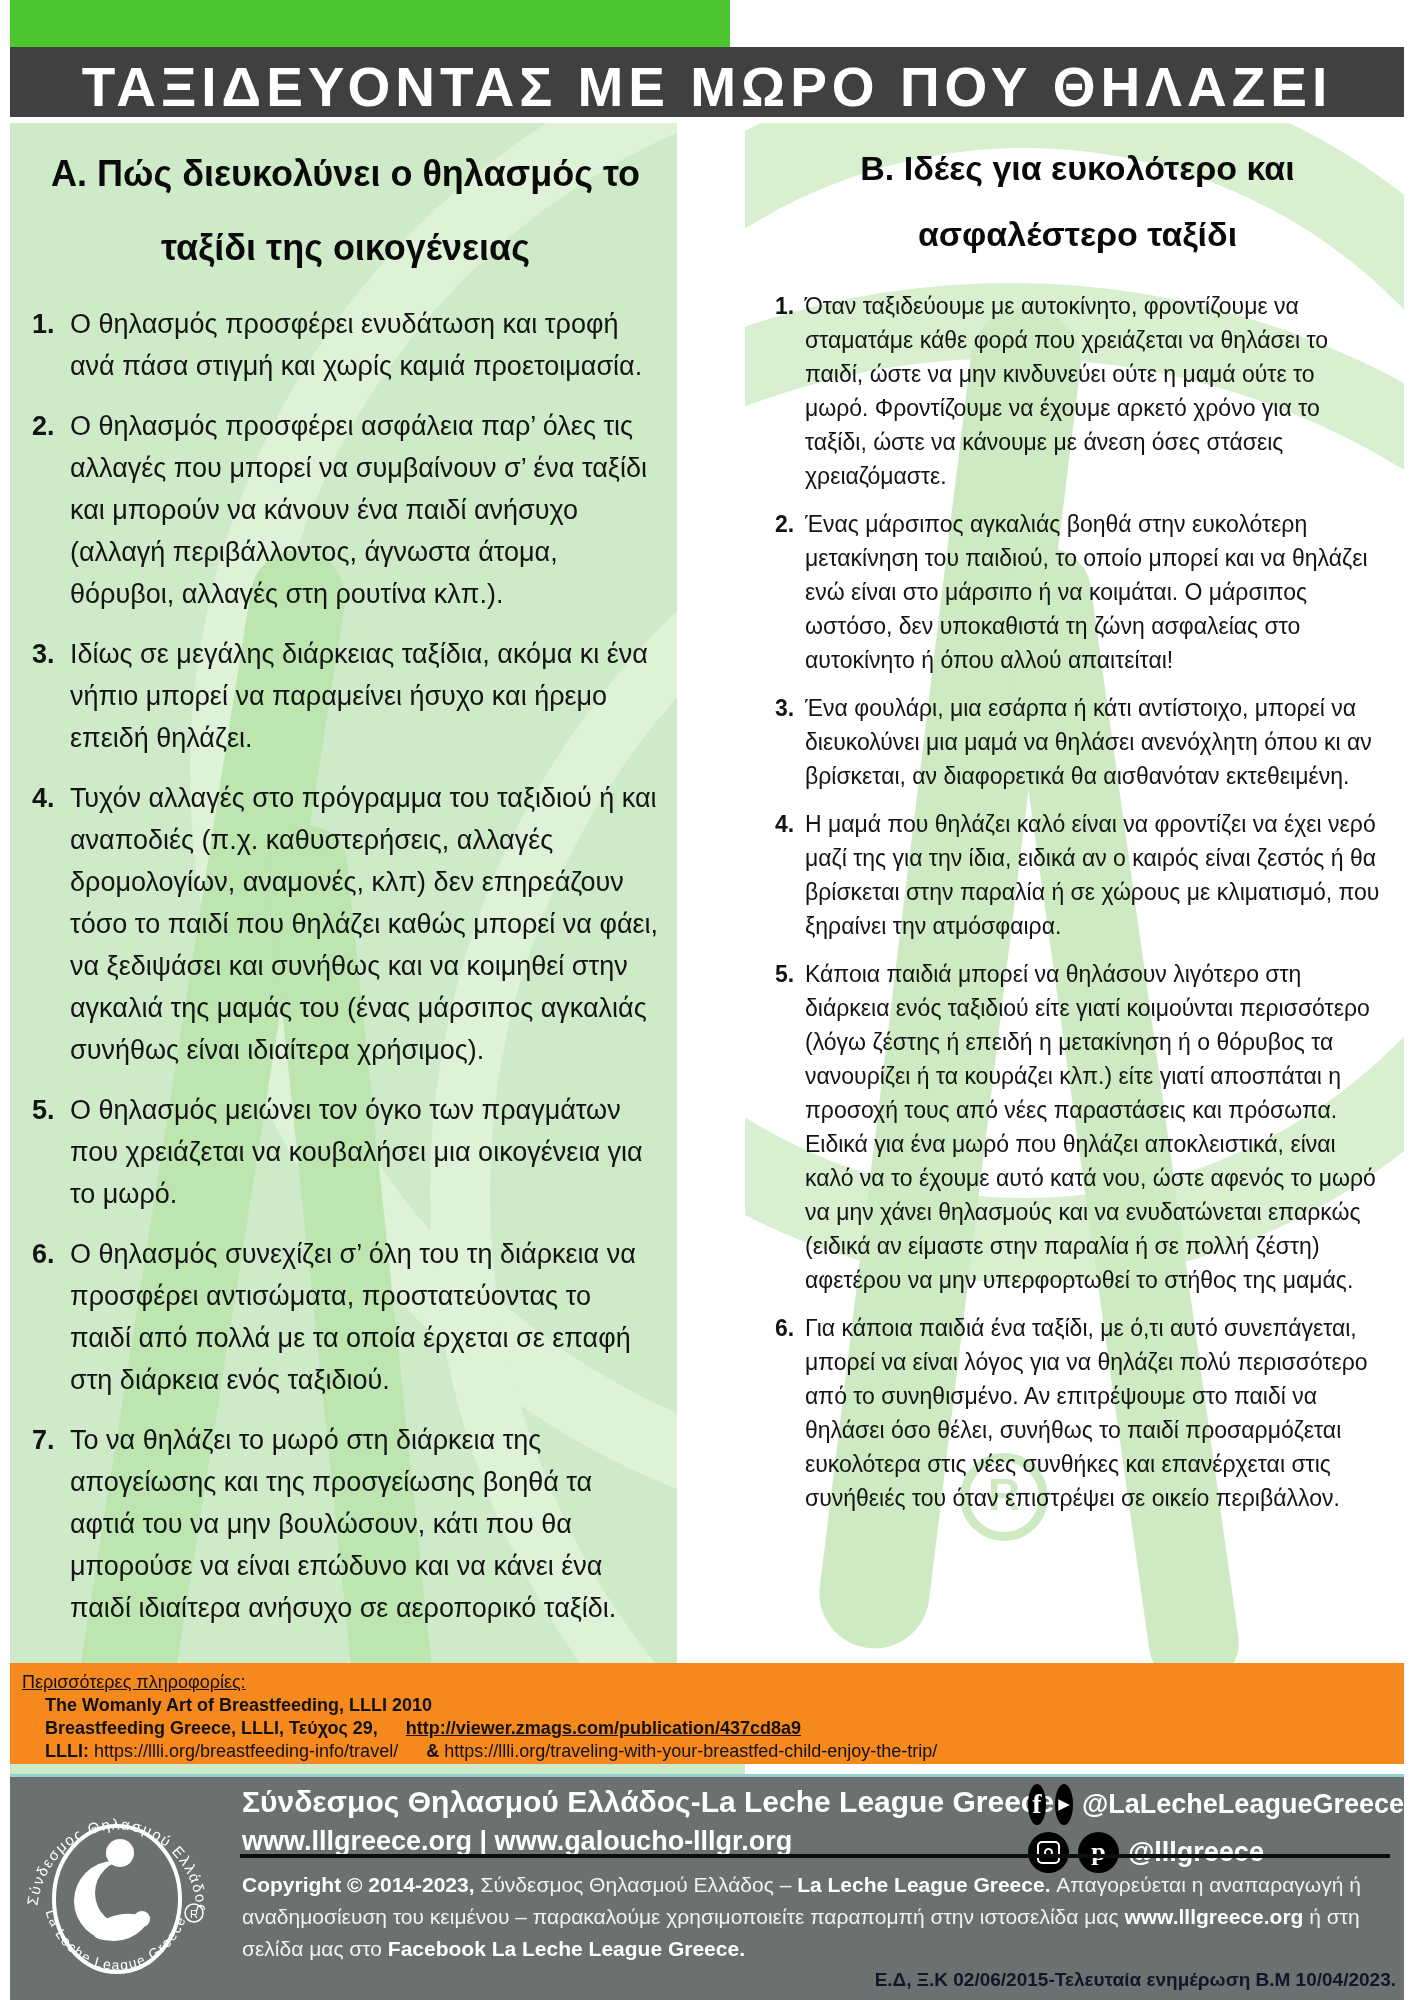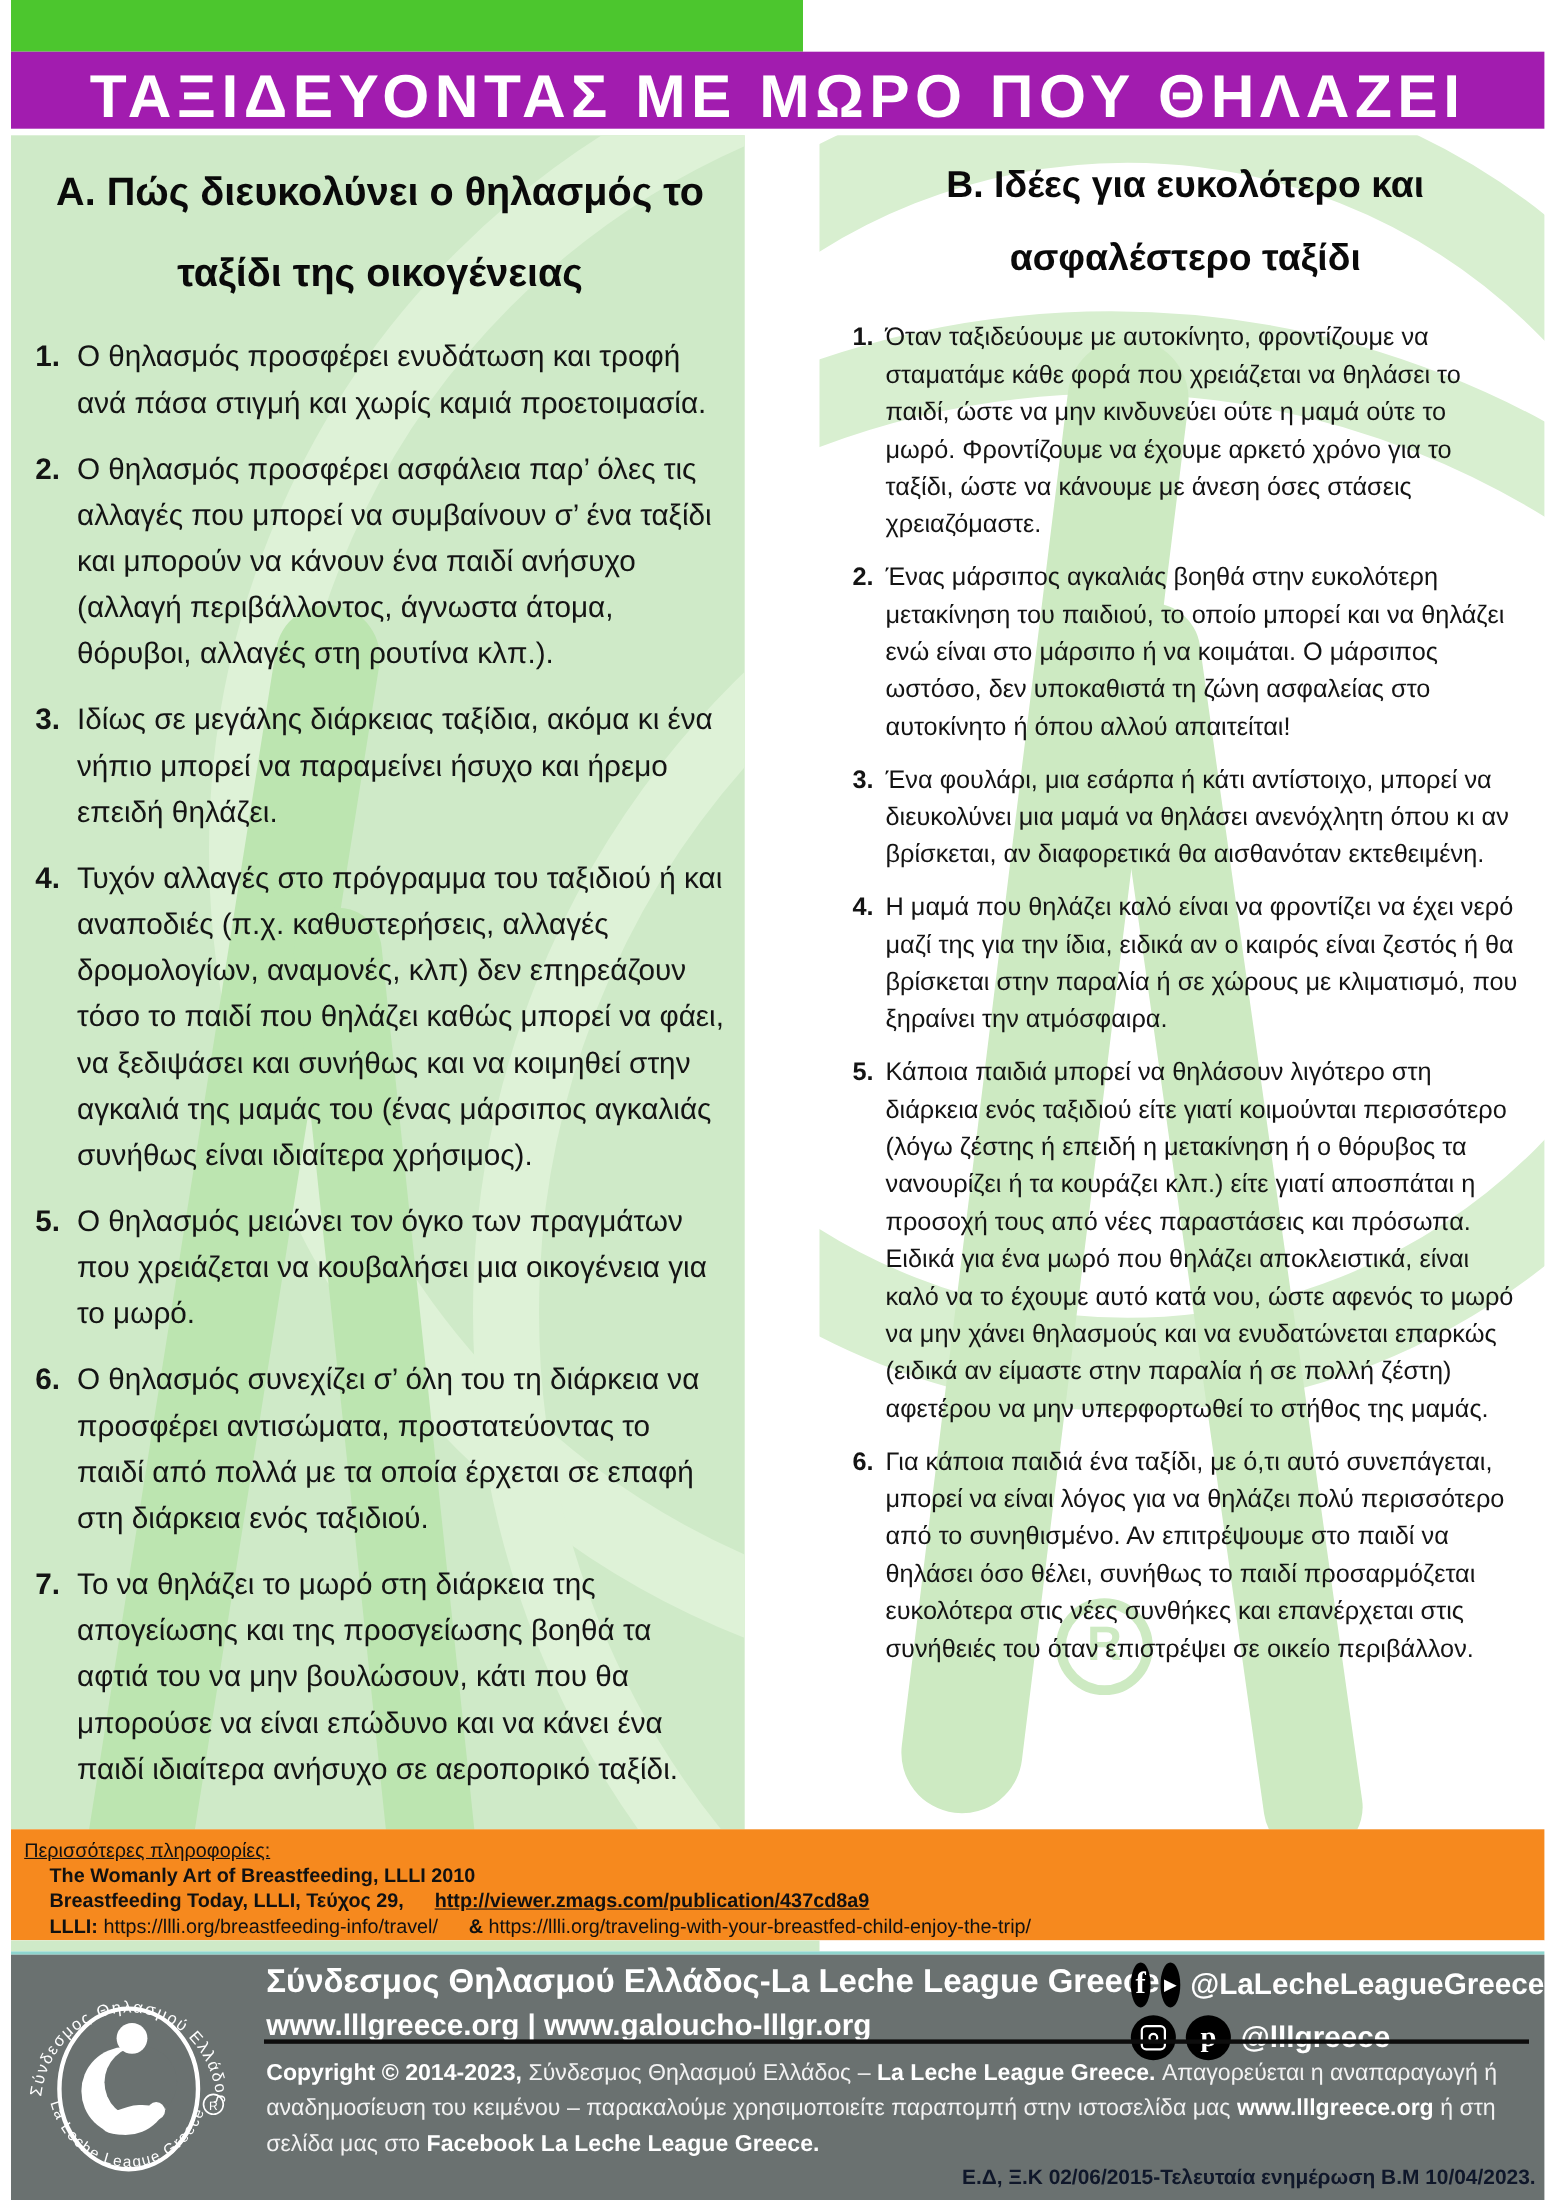--- a/index.html
+++ b/index.html
@@ -1,21 +1,21 @@
 <!DOCTYPE html>
 <html><head>
 <meta charset="utf-8">
 <style>
   html,body{margin:0;padding:0;background:#ffffff;}
   body{width:1414px;height:2000px;position:relative;font-family:"Liberation Sans","DejaVu Sans",sans-serif;overflow:hidden;}
   .page{position:absolute;left:10px;top:0;width:1394px;height:2000px;background:#fff;}
 
   
   .topbar-green{position:absolute;left:0;top:0;width:720px;height:47px;background:#4cc62e;}
-  .header-bar{position:absolute;left:0;top:47px;width:100%;height:70px;background:#a21caf;}
+  .header-bar{position:absolute;left:0;top:47px;width:100%;height:70px;background:#404040;}
   .header-bar .title{width:100%;text-align:center;line-height:80px;color:#ffffff;font-size:55px;font-weight:800;letter-spacing:5px;white-space:nowrap;}
 
   
   .main{position:absolute;left:0;top:123px;width:100%;height:1540px;}
   .panel{position:absolute;top:0;height:1540px;overflow:hidden;}
   .panel-a{left:0;width:667px;background:#cfeac8;}
   .panel-b{left:735px;width:659px;background:#ffffff;}
 
   
   .wm{position:absolute;border-radius:50%;pointer-events:none;}
@@ -122,21 +122,21 @@
         <div class="item"><span class="num">6.</span><span>Για κάποια παιδιά ένα ταξίδι, με ό,τι αυτό συνεπάγεται, μπορεί να είναι λόγος για να θηλάζει πολύ περισσότερο από το συνηθισμένο. Αν επιτρέψουμε στο παιδί να θηλάσει όσο θέλει, συνήθως το παιδί προσαρμόζεται ευκολότερα στις νέες συνθήκες και επανέρχεται στις συνήθειές του όταν επιστρέψει σε οικείο περιβάλλον.</span></div>
       </div>
     </div>
 
   </div>
 
   <div class="orange-bar">
     <div class="row"><span class="ob-head">Περισσότερες πληροφορίες: </span></div>
     <div class="row"><span class="ob-bold">The Womanly Art of Breastfeeding, LLLI 2010</span></div>
     <div class="row">
-      <span class="ob-bold">Breastfeeding Today, LLLI, Τεύχος 29, </span><a class="ob-link ob-bold" href="#">http://viewer.zmags.com/publication/437cd8a9</a>
+      <span class="ob-bold">Breastfeeding Greece, LLLI, Τεύχος 29, </span><a class="ob-link ob-bold" href="#">http://viewer.zmags.com/publication/437cd8a9</a>
     </div>
     <div class="row">
       <span class="ob-bold">LLLI:</span><a class="ob-link" href="#" style="text-decoration:none;"> https://llli.org/breastfeeding-info/travel/ </a><span class="ob-bold">&amp;</span><a class="ob-link" href="#" style="text-decoration:none;"> https://llli.org/traveling-with-your-breastfed-child-enjoy-the-trip/</a>
     </div>
   </div>
 
   <div class="strip">
     <div class="green-part"></div>
   </div>
   <div class="teal-line"></div>

